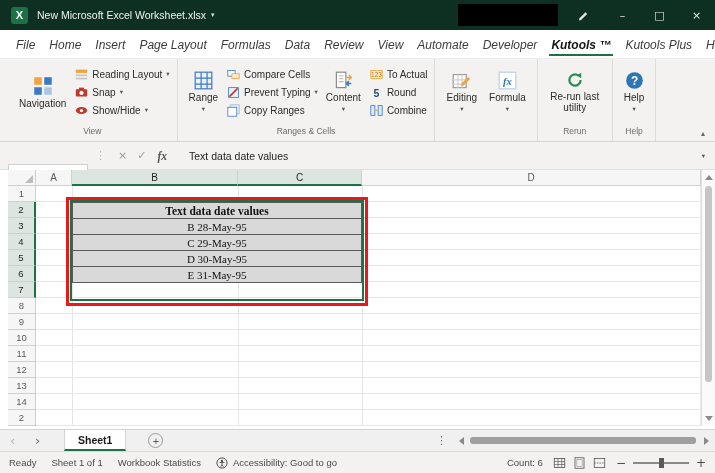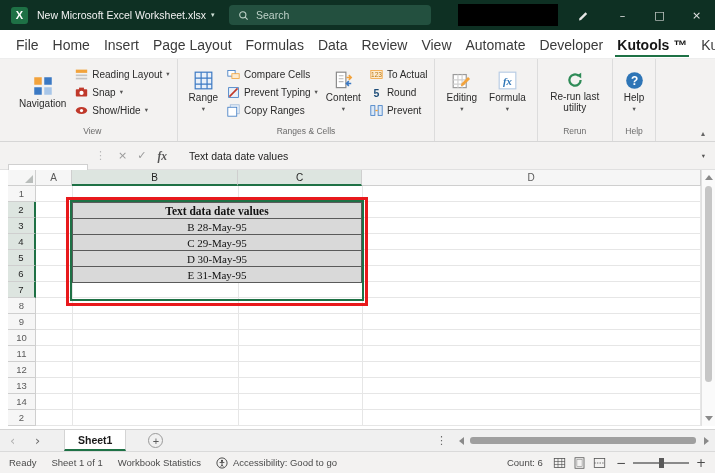--- a/index.html
+++ b/index.html
@@ -13,21 +13,21 @@
   .doc-title { font-size:10.5px; margin-left:9px; color:#F2F2F2; display:flex; align-items:center; gap:5px; white-space:nowrap; }
   .tcaret { font-size:7px; color:#CFE0D7; }
   .searchbox { position:absolute; left:229px; top:5px; width:202px; height:20px; background:#23503F; border-radius:4px; display:flex; align-items:center; gap:7px; padding-left:9px; color:#BFD2C9; font-size:10.5px; }
   .redacted { position:absolute; left:458px; top:4px; width:100px; height:22px; background:#000; }
   .pencil-btn { position:absolute; left:568px; top:0; width:30px; height:30px; display:flex; align-items:center; justify-content:center; }
   .wincontrols { position:absolute; right:0; top:0; height:30px; display:flex; }
   .winbtn { width:37px; height:30px; display:flex; align-items:center; justify-content:center; color:#E6E6E6; font-size:11px; font-family:"DejaVu Sans",sans-serif; }
 
   
   .menubar { position:absolute; top:30px; left:0; right:0; height:29px; background:#fff; display:flex; align-items:center; padding-left:14px; gap:10px; border-bottom:1px solid #EDEDED; }
-  .menu-item { font-size:14px; color:#3B3B3B; padding:5px 2px 4px 2px; white-space:nowrap; }
+  .menu-item { font-size:12px; color:#3B3B3B; padding:5px 2px 4px 2px; white-space:nowrap;font-style:italic; }
   .menu-item.active { font-weight:bold; color:#161616; border-bottom:2.5px solid #1E7145; padding-bottom:2px; }
   .menu-right { margin-left:auto; display:flex; align-items:center; gap:9px; margin-right:9px; }
   .share-btn { background:#1B7A45; border-radius:3px; width:30px; height:19px; display:flex; align-items:center; justify-content:center; }
 
   
   .ribbon { position:absolute; top:59px; left:0; right:0; height:83px; background:#F3F2F1; border-bottom:1px solid #D6D6D6; }
   .ribbon-groups { display:flex; height:82px; padding-left:8px; }
   .rgroup { display:flex; flex-direction:column; border-right:1px solid #DCDCDC; padding:0 5px; }
   .rgroup-content { display:flex; align-items:center; height:66px; }
   .rgroup-label { height:14px; text-align:center; font-size:8.5px; color:#6B6B6B; line-height:12px; }
@@ -100,27 +100,20 @@
   .zthumb { position:absolute; left:26px; top:-4px; width:5px; height:10px; background:#5A5A5A; }
 </style>
 </head>
 <body>
 
 <div class="titlebar">
   <div class="logo">X</div>
   <div class="doc-title">
     <span>New Microsoft Excel Worksheet.xlsx</span>
     <span class="tcaret">▾</span>
-  </div>
-  <div class="searchbox">
-    <svg width="11" height="11" viewBox="0 0 16 16">
-      <circle cx="7" cy="7" r="4.5" fill="none" stroke="#BFD2C9" stroke-width="1.6"></circle>
-      <line x1="10.5" y1="10.5" x2="14" y2="14" stroke="#BFD2C9" stroke-width="1.6"></line>
-    </svg>
-    <span>Search</span>
   </div>
   <div class="redacted"></div>
   <div class="pencil-btn">
     <svg width="13" height="13" viewBox="0 0 16 16">
       <path d="M3 11.5 L10.5 4 L12.5 6 L5 13.5 L2.5 14 Z" fill="#E6E6E6"></path>
     </svg>
   </div>
   <div class="wincontrols">
     <div class="winbtn">–</div>
     <div class="winbtn">□</div>
@@ -259,21 +252,21 @@
               <text x="8" y="13" font-size="13" font-weight="bold" text-anchor="middle" fill="#1F4E79" font-family="sans-serif">5</text>
             </svg>
             <span>Round</span>
           </div>
           <div class="smallitem">
             <svg width="13" height="13" viewBox="0 0 16 16">
               <rect x="1" y="2" width="5" height="12" fill="#DCE9F7" stroke="#3B79C3"></rect>
                 <rect x="10" y="2" width="5" height="12" fill="#DCE9F7" stroke="#3B79C3"></rect>
               <path d="M6.5 8 h3" stroke="#F2A33C" stroke-width="1.6"></path>
             </svg>
-            <span>Prevent</span>
+            <span>Combine</span>
           </div>
         </div>
       </div>
       <div class="rgroup-label">Ranges &amp; Cells</div>
     </div>
 
     <div class="rgroup">
       <div class="rgroup-content">
         <div class="bigbtn">
           <svg width="19" height="19" viewBox="0 0 16 16">

